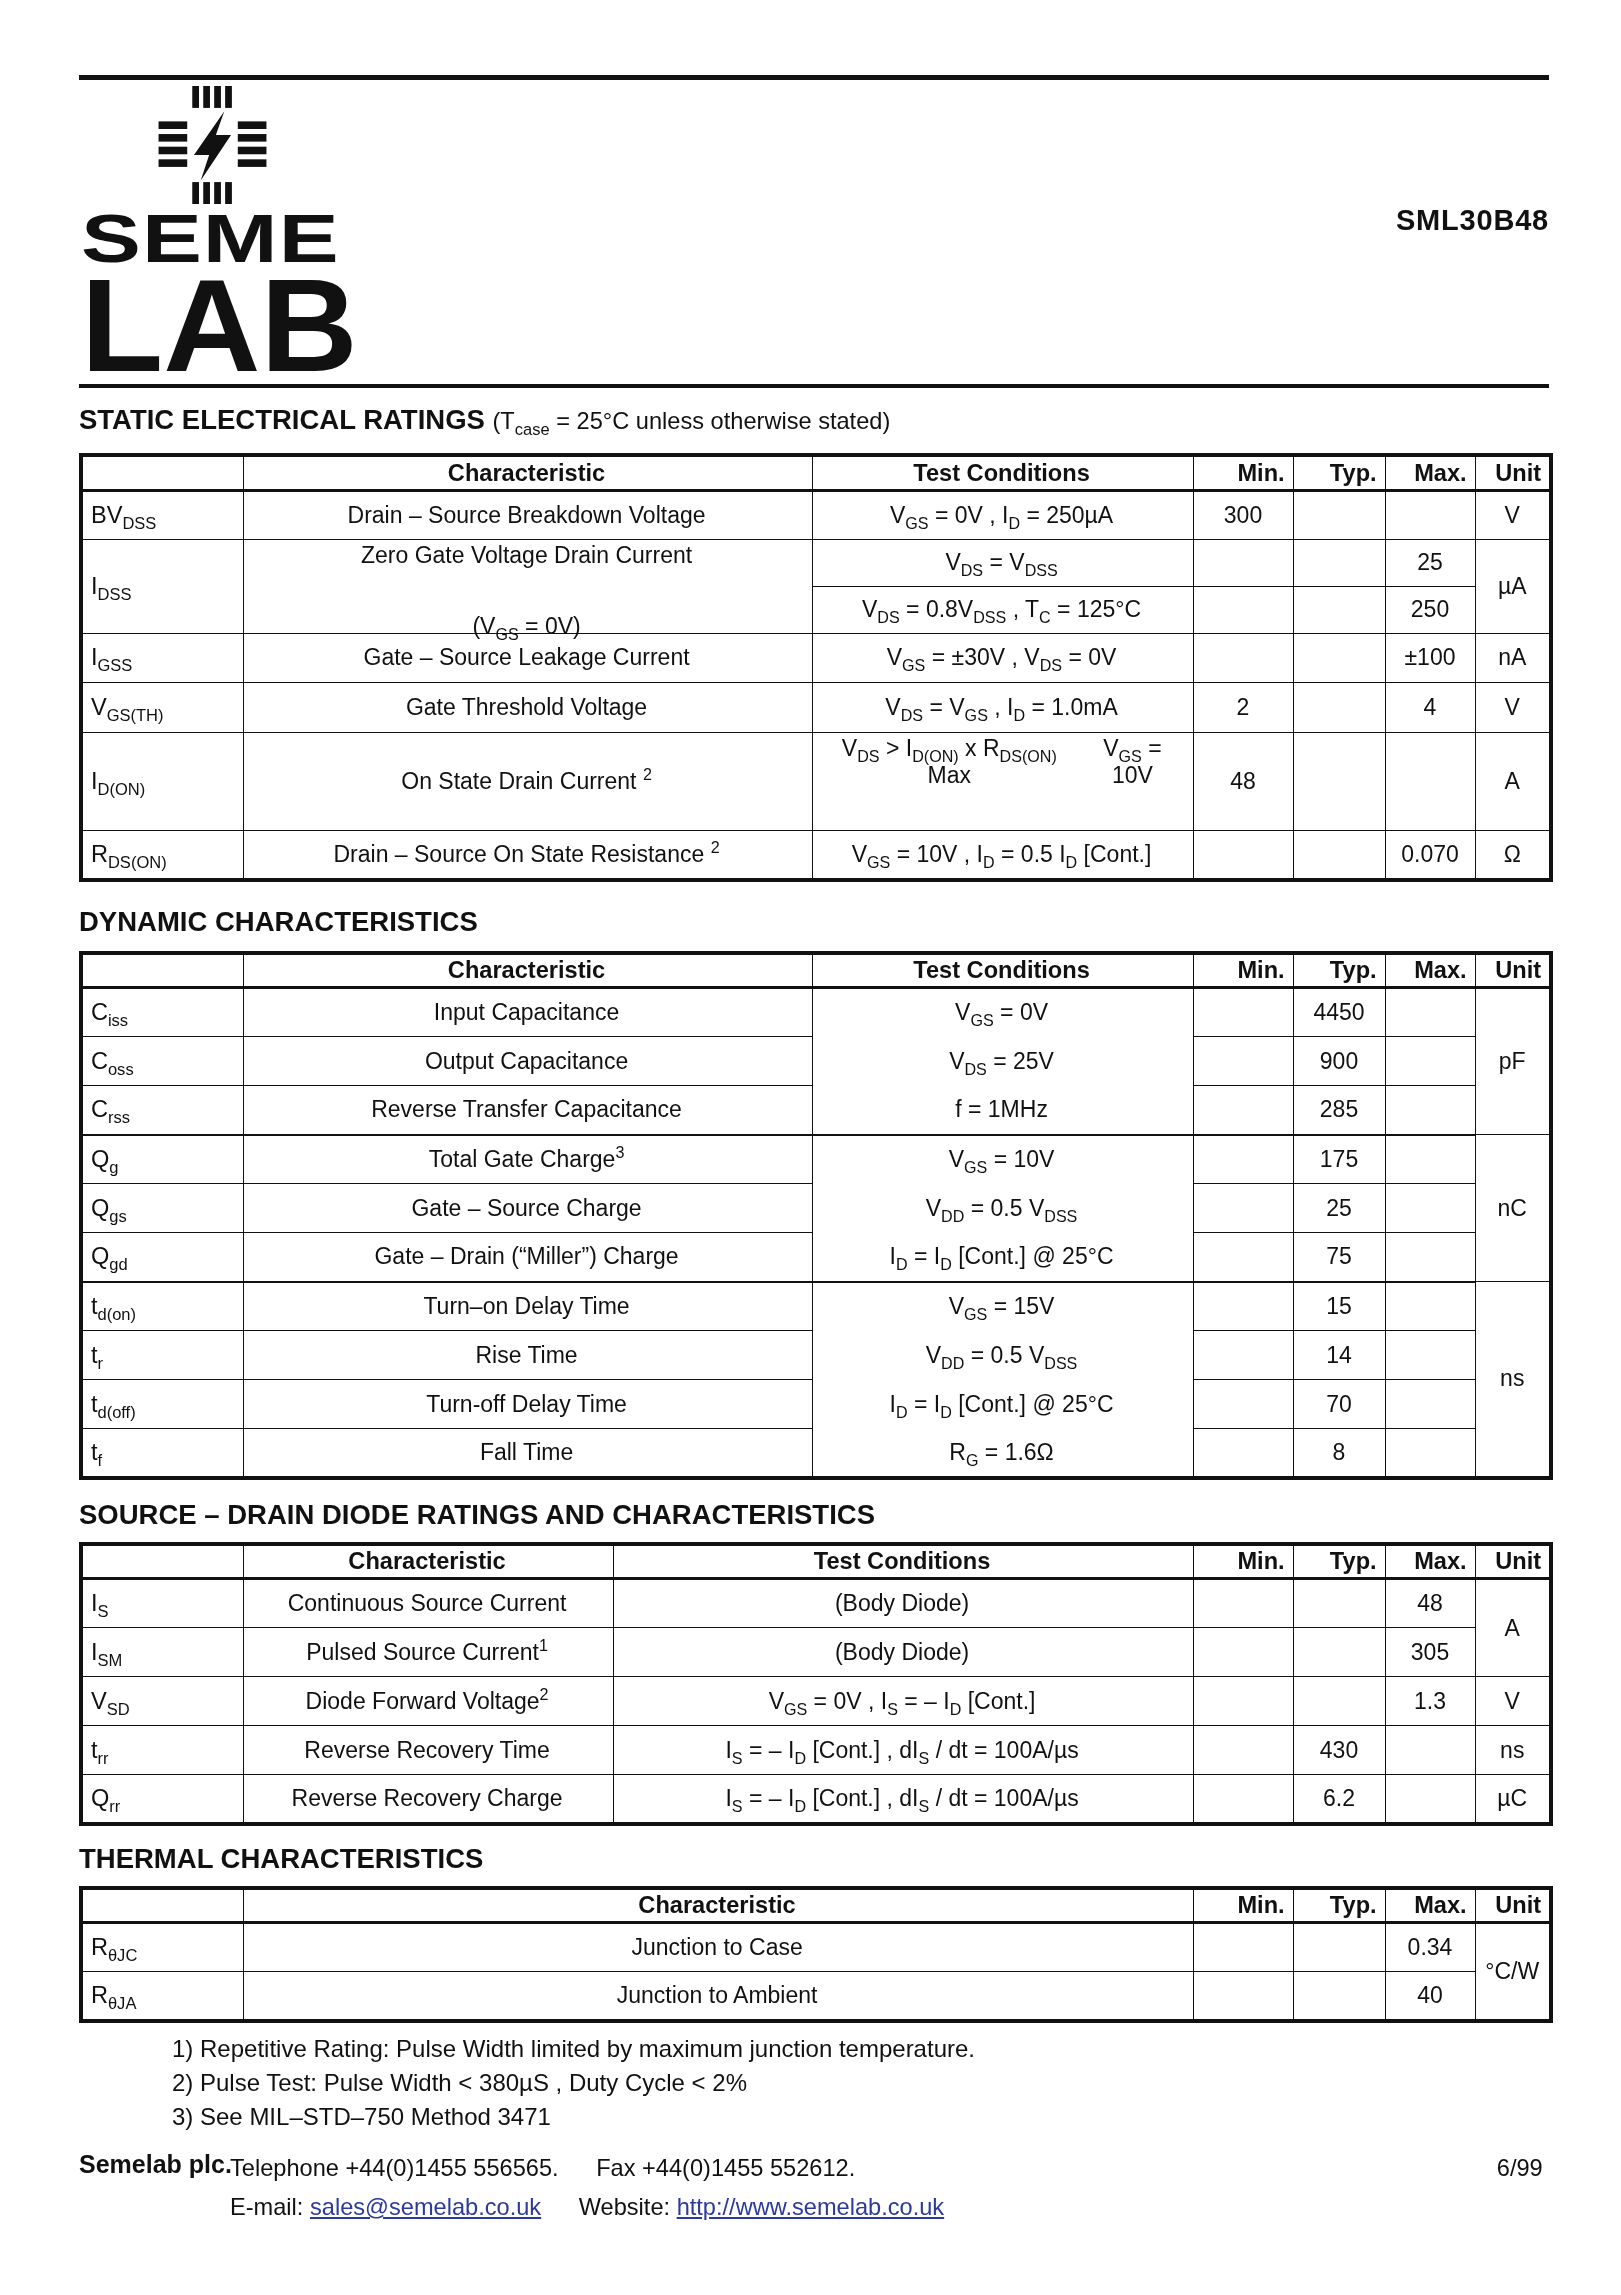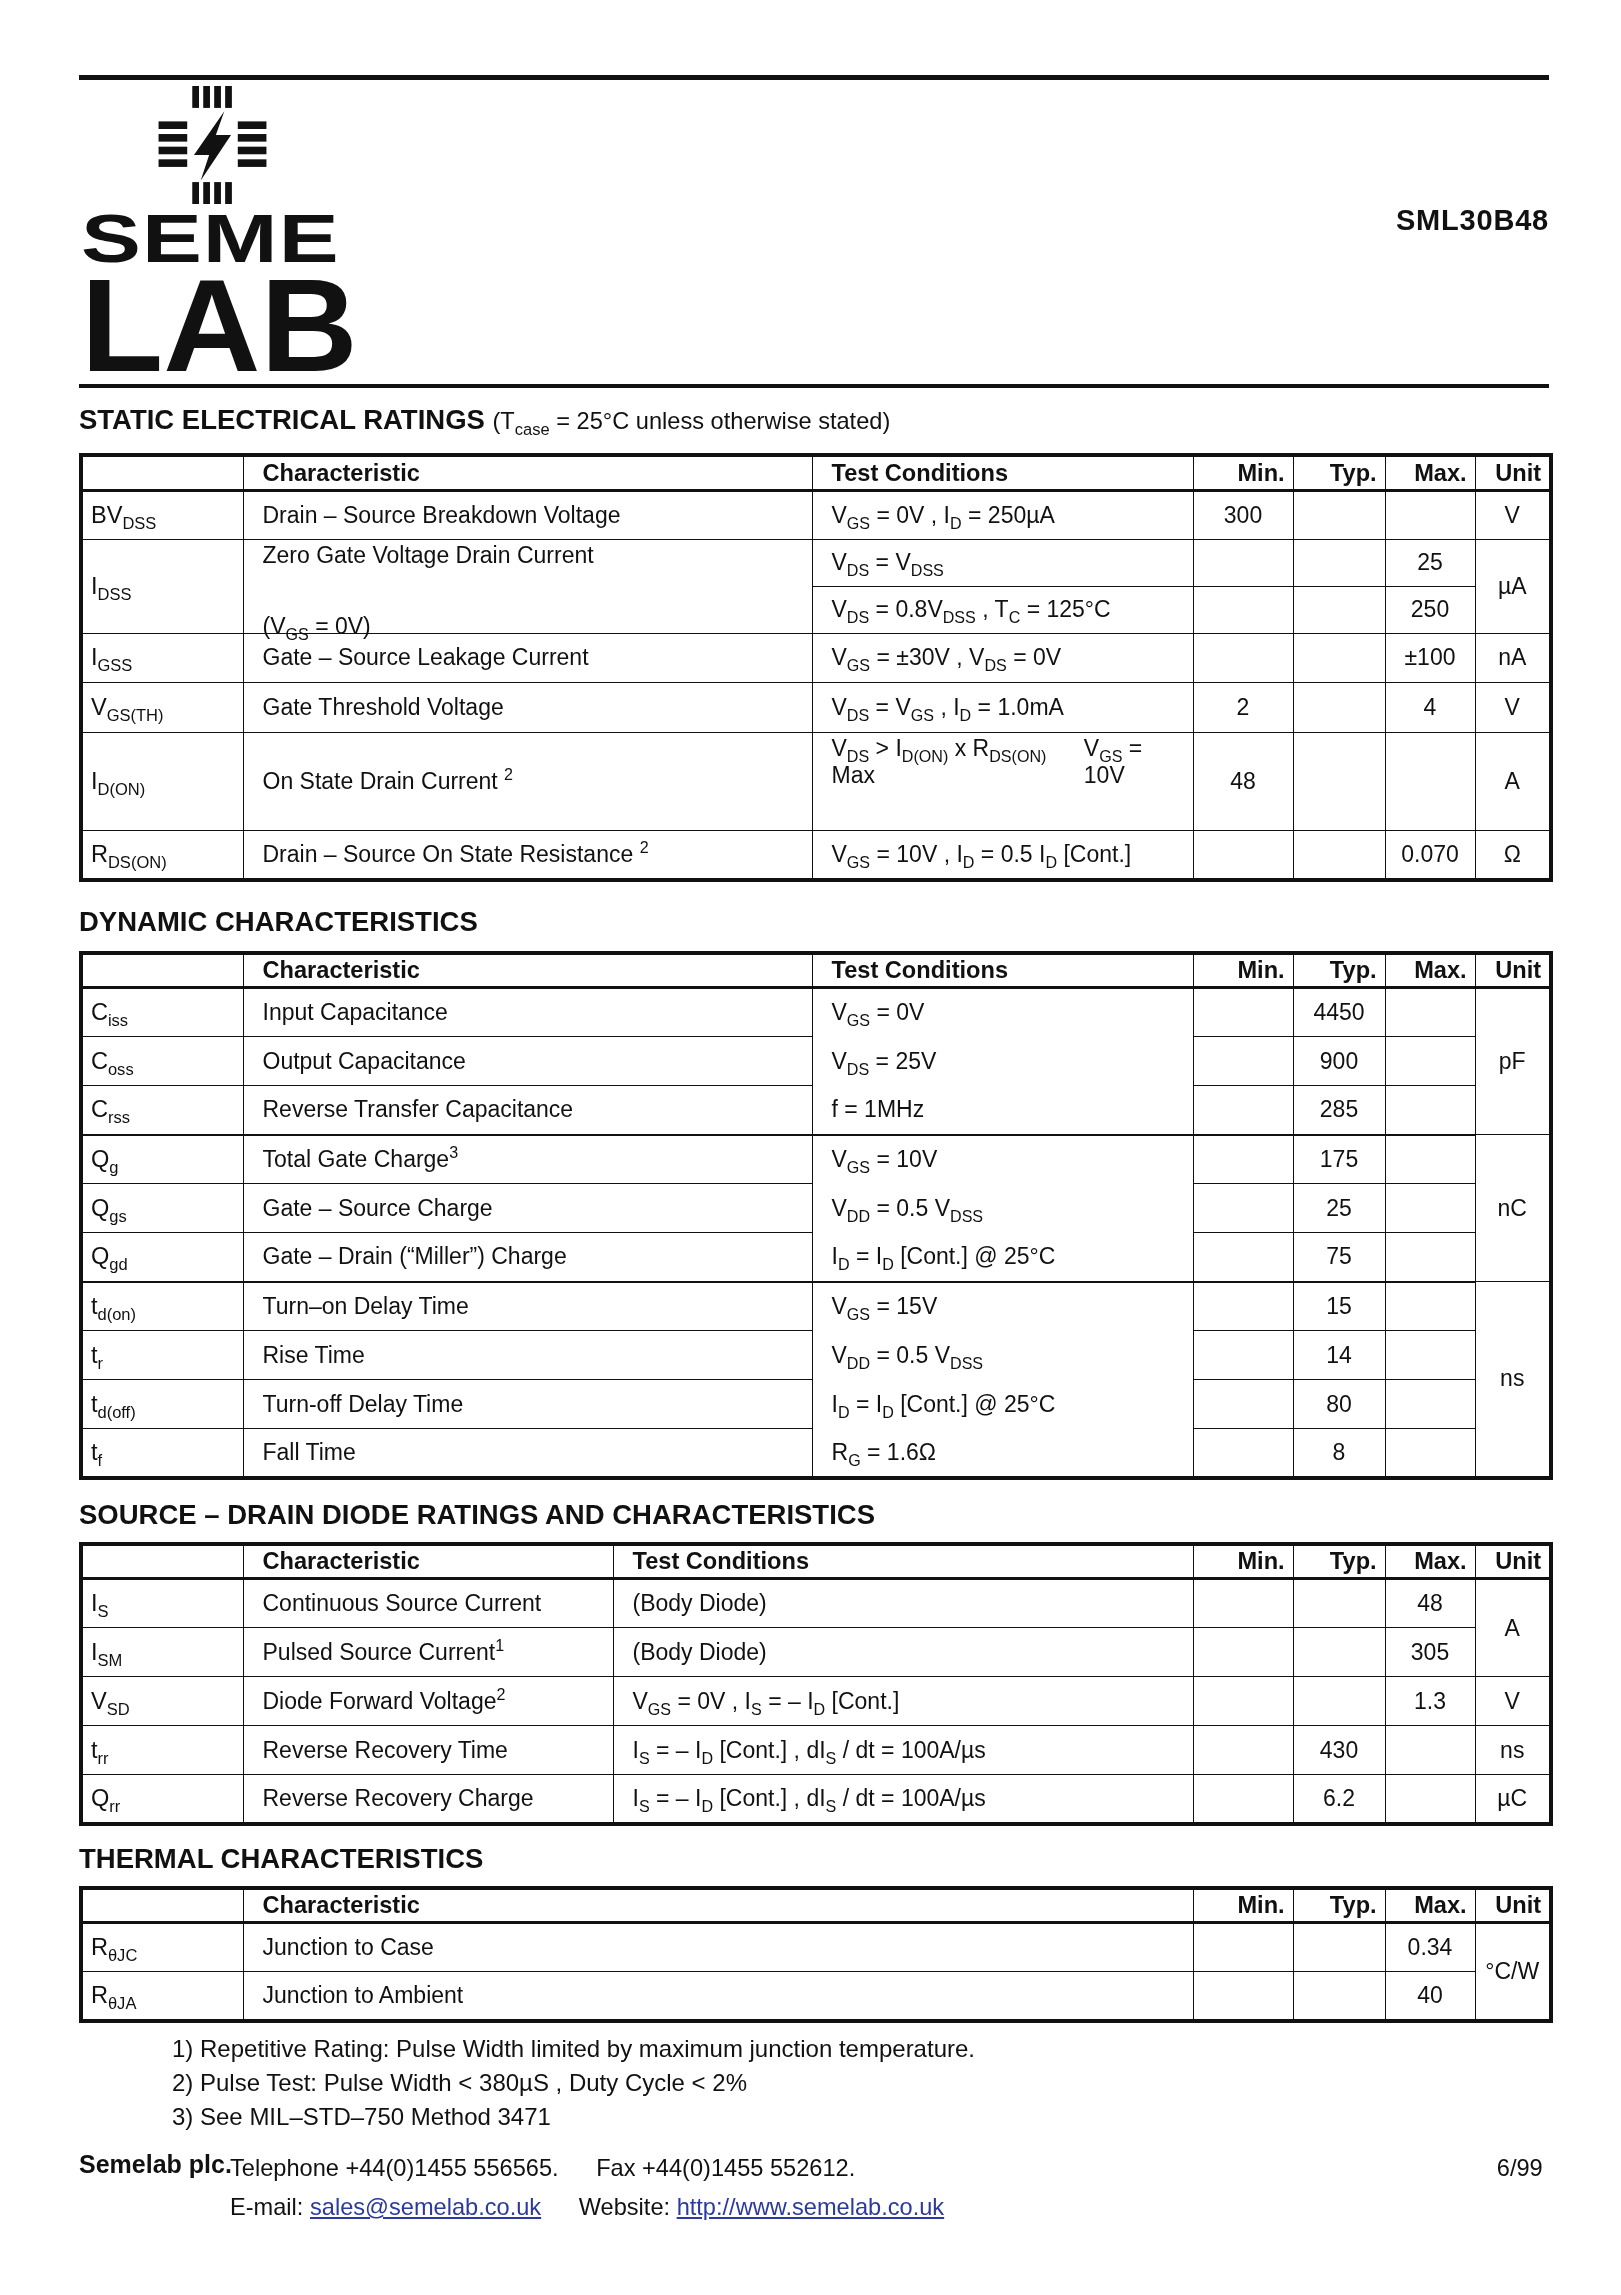--- a/index.html
+++ b/index.html
@@ -27,21 +27,21 @@
   .t-diode   { margin-top:19px; }
   .t-thermal { margin-top:17.3px; }
 
   
   table { border-collapse:collapse; table-layout:fixed; width:1470px;
           border:4.7px solid #111; font-size:23px; }
   .t-static-tbl { margin-top:17.3px; }
   .mt14 { margin-top:11px; } .mt16 { margin-top:12.6px; }
   th, td { border:1.6px solid #111; padding:0 7.9px; vertical-align:middle; }
   th { height:35px; font-size:23.6px; text-align:right; border-bottom-width:3.9px; }
-  th.l, td.l { text-align:left; padding-left:19px; }
+  th.l, td.l { text-align:center; padding-left:6px; }
   td.c { text-align:center; padding:0 1.6px; }
   td.sym { padding-left:7.9px; font-size:23.6px; }
   sub { font-size:0.70em; line-height:0; }
   sup { font-size:0.70em; line-height:0; }
   .hb { border-bottom-style:hidden; }           
   tr.gsep td { border-bottom-width:2.4px; }       
   .twolines { display:flex; flex-direction:column; justify-content:space-around; height:88px;gap:44px; }
   .twolines2 { display:flex; flex-direction:row; justify-content:space-around; height:93px; }
 
   
@@ -277,21 +277,21 @@
       <td class="l hb">V<sub>DD</sub> = 0.5 V<sub>DSS</sub></td>
       <td class="c"></td>
       <td class="c">14</td>
       <td class="c"></td>
     </tr>
     <tr style="height:49px">
       <td class="sym">t<sub>d(off)</sub></td>
       <td class="l">Turn-off Delay Time</td>
       <td class="l hb">I<sub>D</sub> = I<sub>D</sub> [Cont.] @ 25°C</td>
       <td class="c"></td>
-      <td class="c">80</td>
+      <td class="c">70</td>
       <td class="c"></td>
     </tr>
     <tr style="height:49px">
       <td class="sym">t<sub>f</sub></td>
       <td class="l">Fall Time</td>
       <td class="l">R<sub>G</sub> = 1.6Ω</td>
       <td class="c"></td>
       <td class="c">8</td>
       <td class="c"></td>
     </tr>

